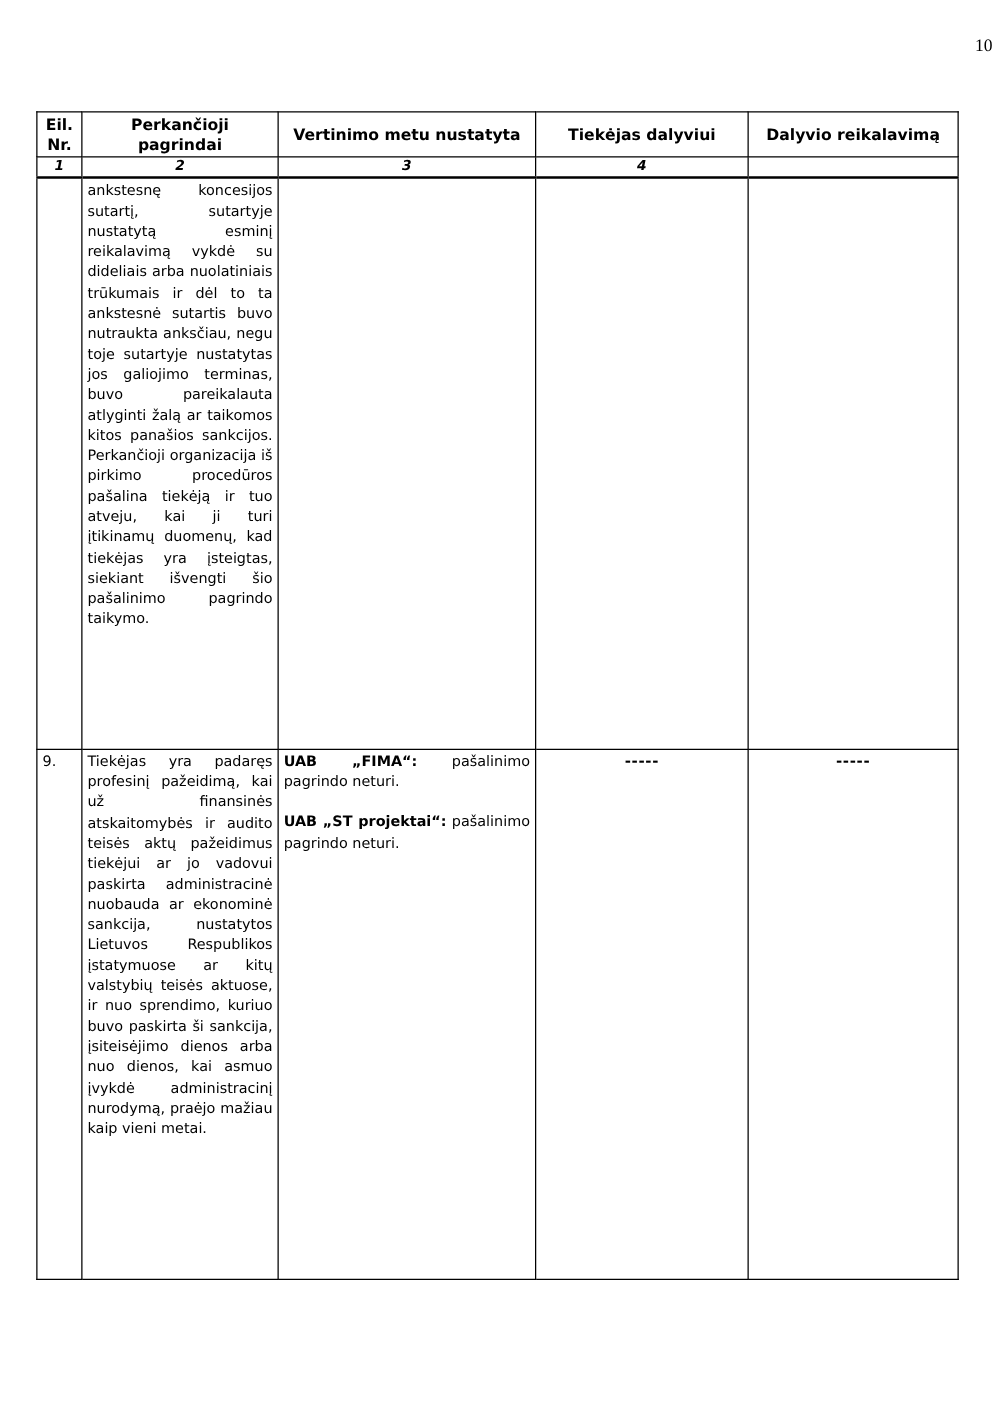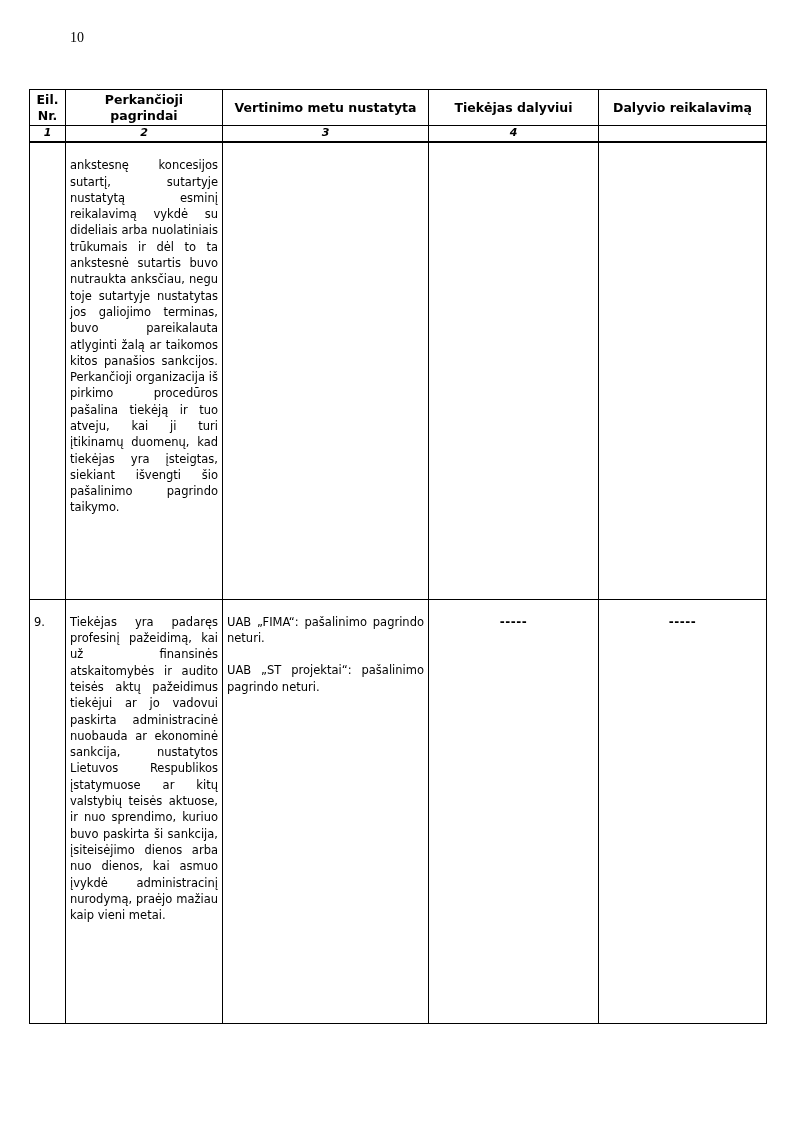--- a/index.html
+++ b/index.html
@@ -5,33 +5,33 @@
   * { box-sizing: border-box; }
   html, body { margin: 0; padding: 0; }
   body {
     width: 794px; height: 1123px;
     background: #ffffff; color: #000000;
     font-family: "DejaVu Sans", "Liberation Sans", sans-serif;
     position: relative; overflow: hidden;
   }
   .page-number {
     position: absolute; top: 30px; left: 70px; right: 0;
-    text-align: left;
+    text-align: right;
     font-family: "Liberation Serif", serif;
     font-size: 14px;
   }
   .doc-table {
     position: absolute; left: 29px; top: 89px;
     width: 737px;
     border-collapse: collapse; table-layout: fixed;
   }
   .doc-table td, .doc-table th {
     border: 1px solid #000;
     vertical-align: top;
-    padding: 14px 4px 2px 4px;
+    padding: 1px 4px 2px 4px;
     overflow: hidden;
   }
   .doc-table thead th {
     font-size: 12.5px; font-weight: bold;
     text-align: center; vertical-align: middle;
     line-height: 1.25; white-space: pre-line;
     padding: 2px;
   }
   .numrow td {
     font-size: 11px; font-style: italic; font-weight: bold;
@@ -44,21 +44,21 @@
     font-size: 11.5px; line-height: 16.3px;
     text-align: justify;
   }
   .nr-cell { font-size: 11.5px; line-height: 16.3px; text-align: left; }
   .dashes {
     font-size: 12px; font-weight: bold; text-align: center;
     line-height: 16.3px; letter-spacing: 0.5px;
   }
   .nustatyta p { margin: 0 0 16px 0; }
   .nustatyta p:last-child { margin-bottom: 0; }
-  .b { font-weight: normal; }
+  .b { font-weight: bold; }
 </style>
 </head>
 <body>
 
 <div class="page-number">10</div>
 
 <table class="doc-table">
   <colgroup>
     <col style="width:36px">
     <col style="width:157px">

